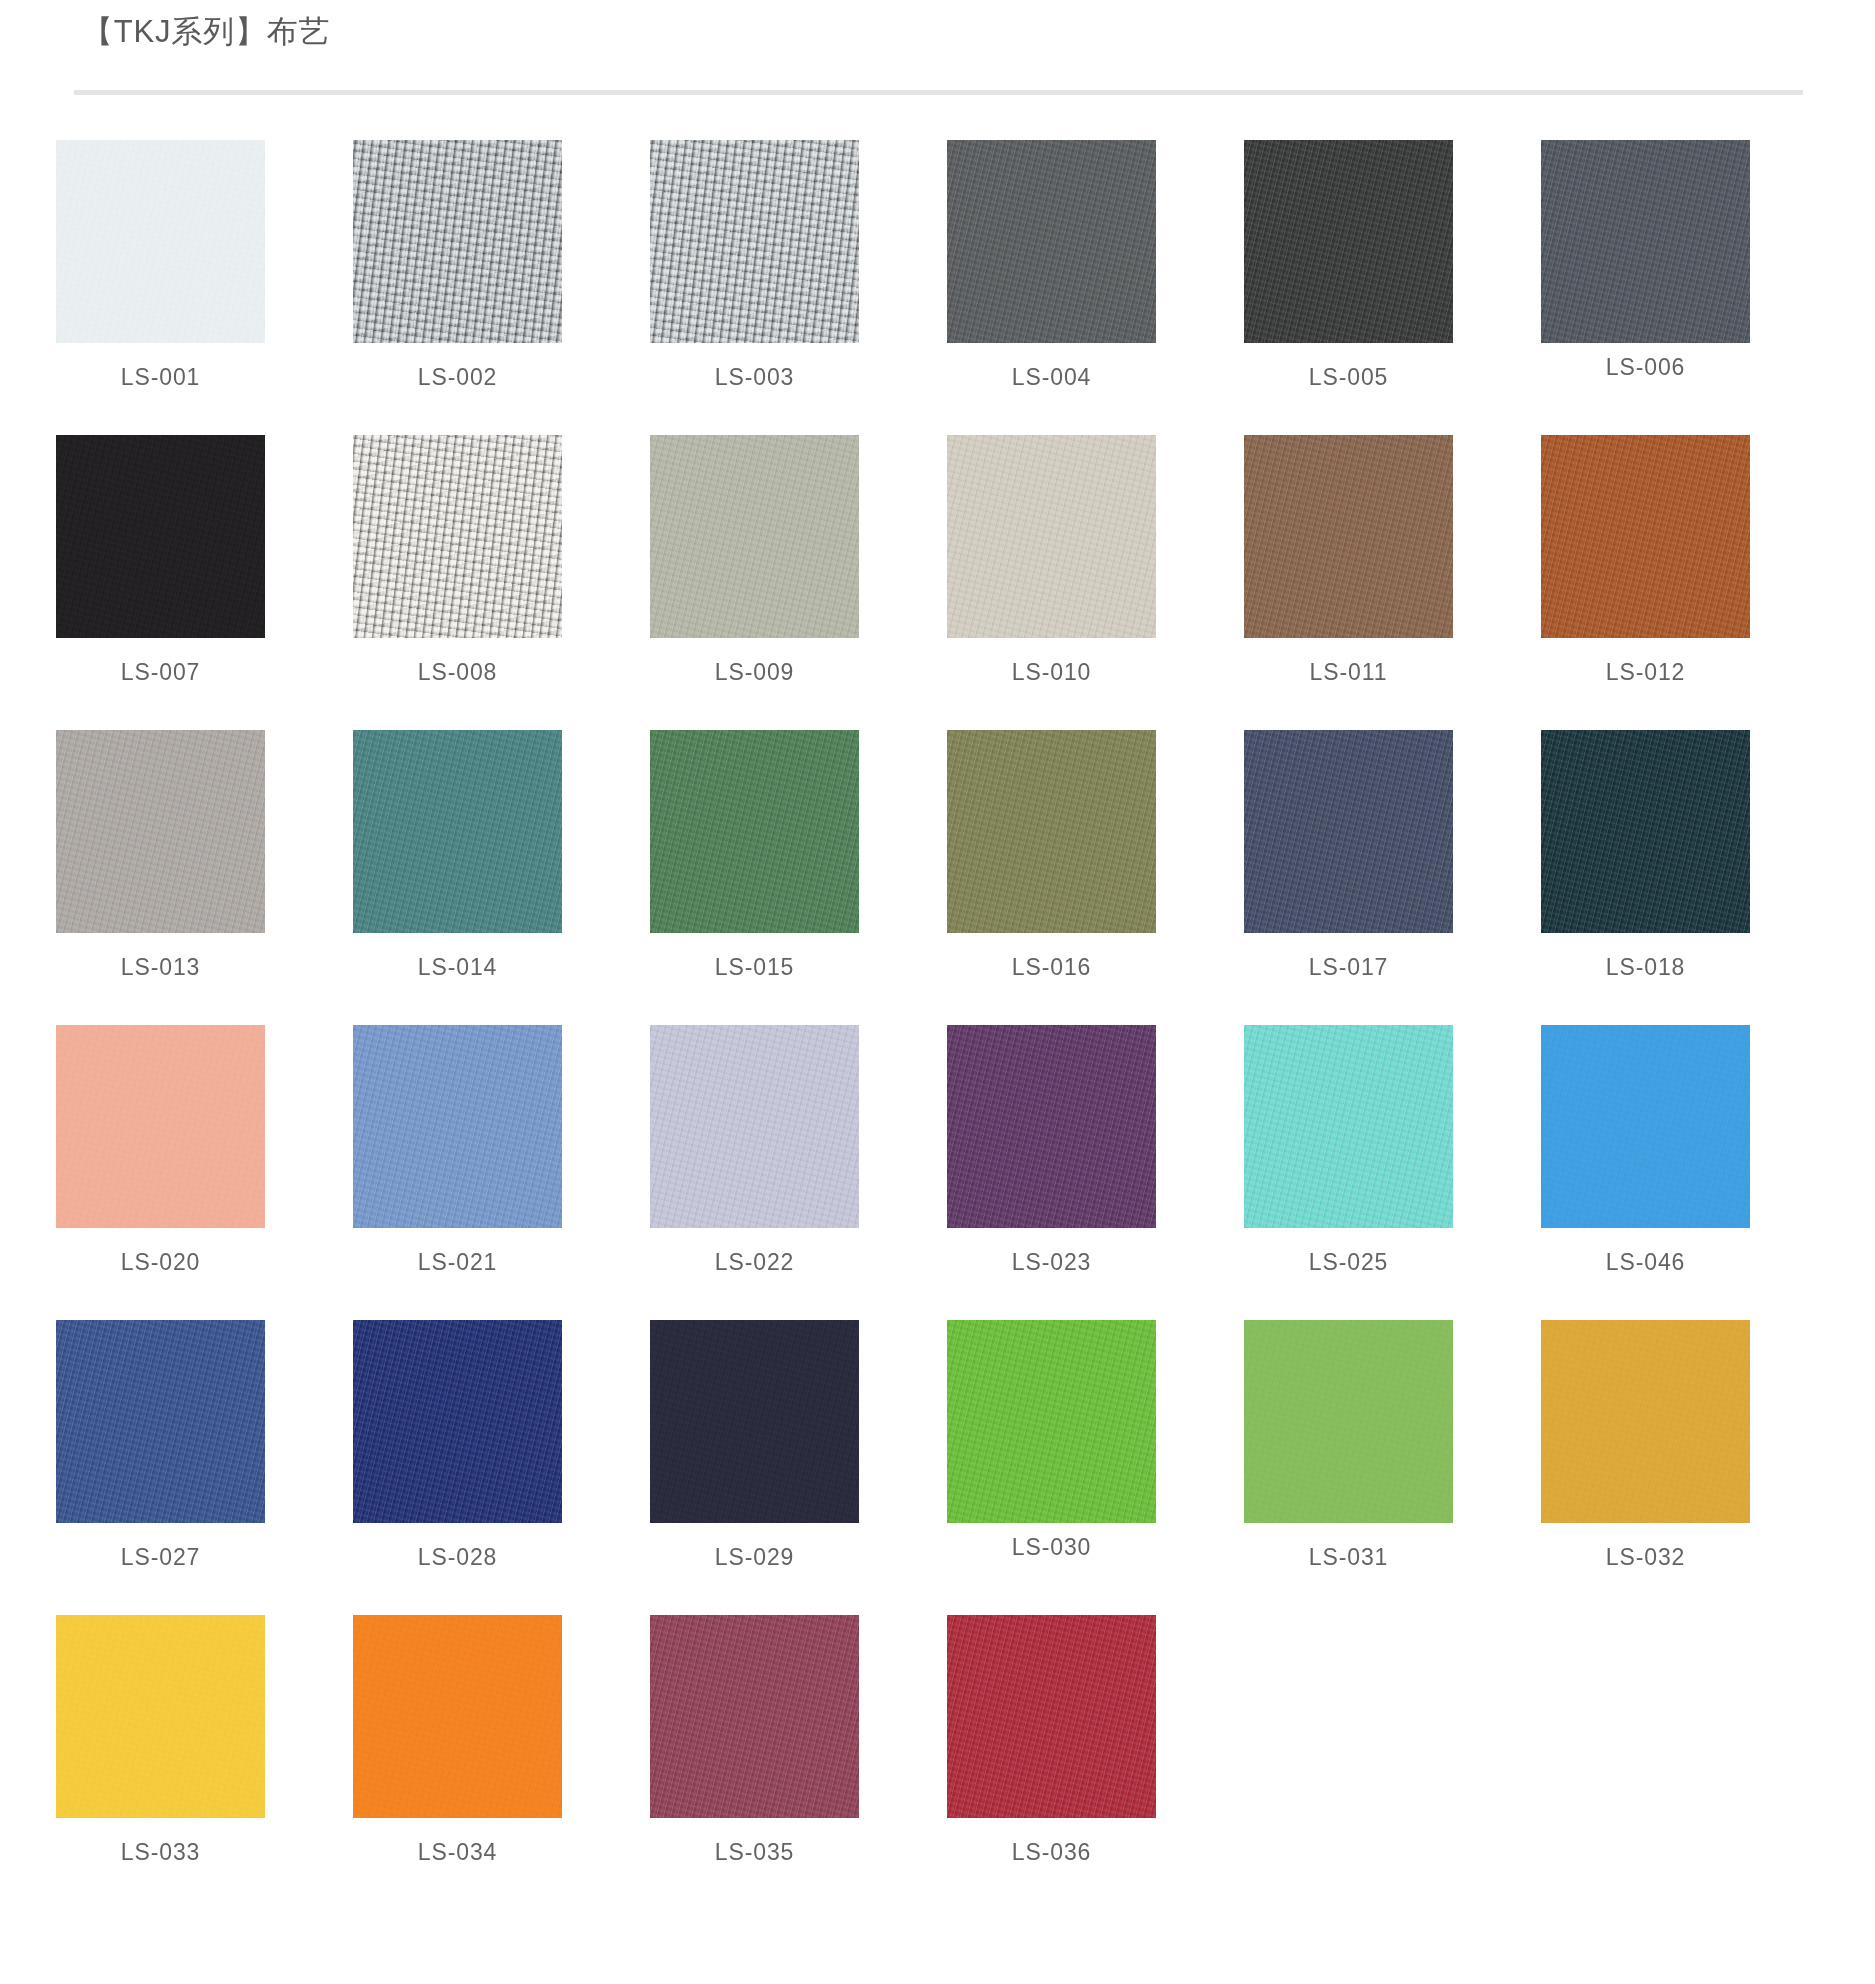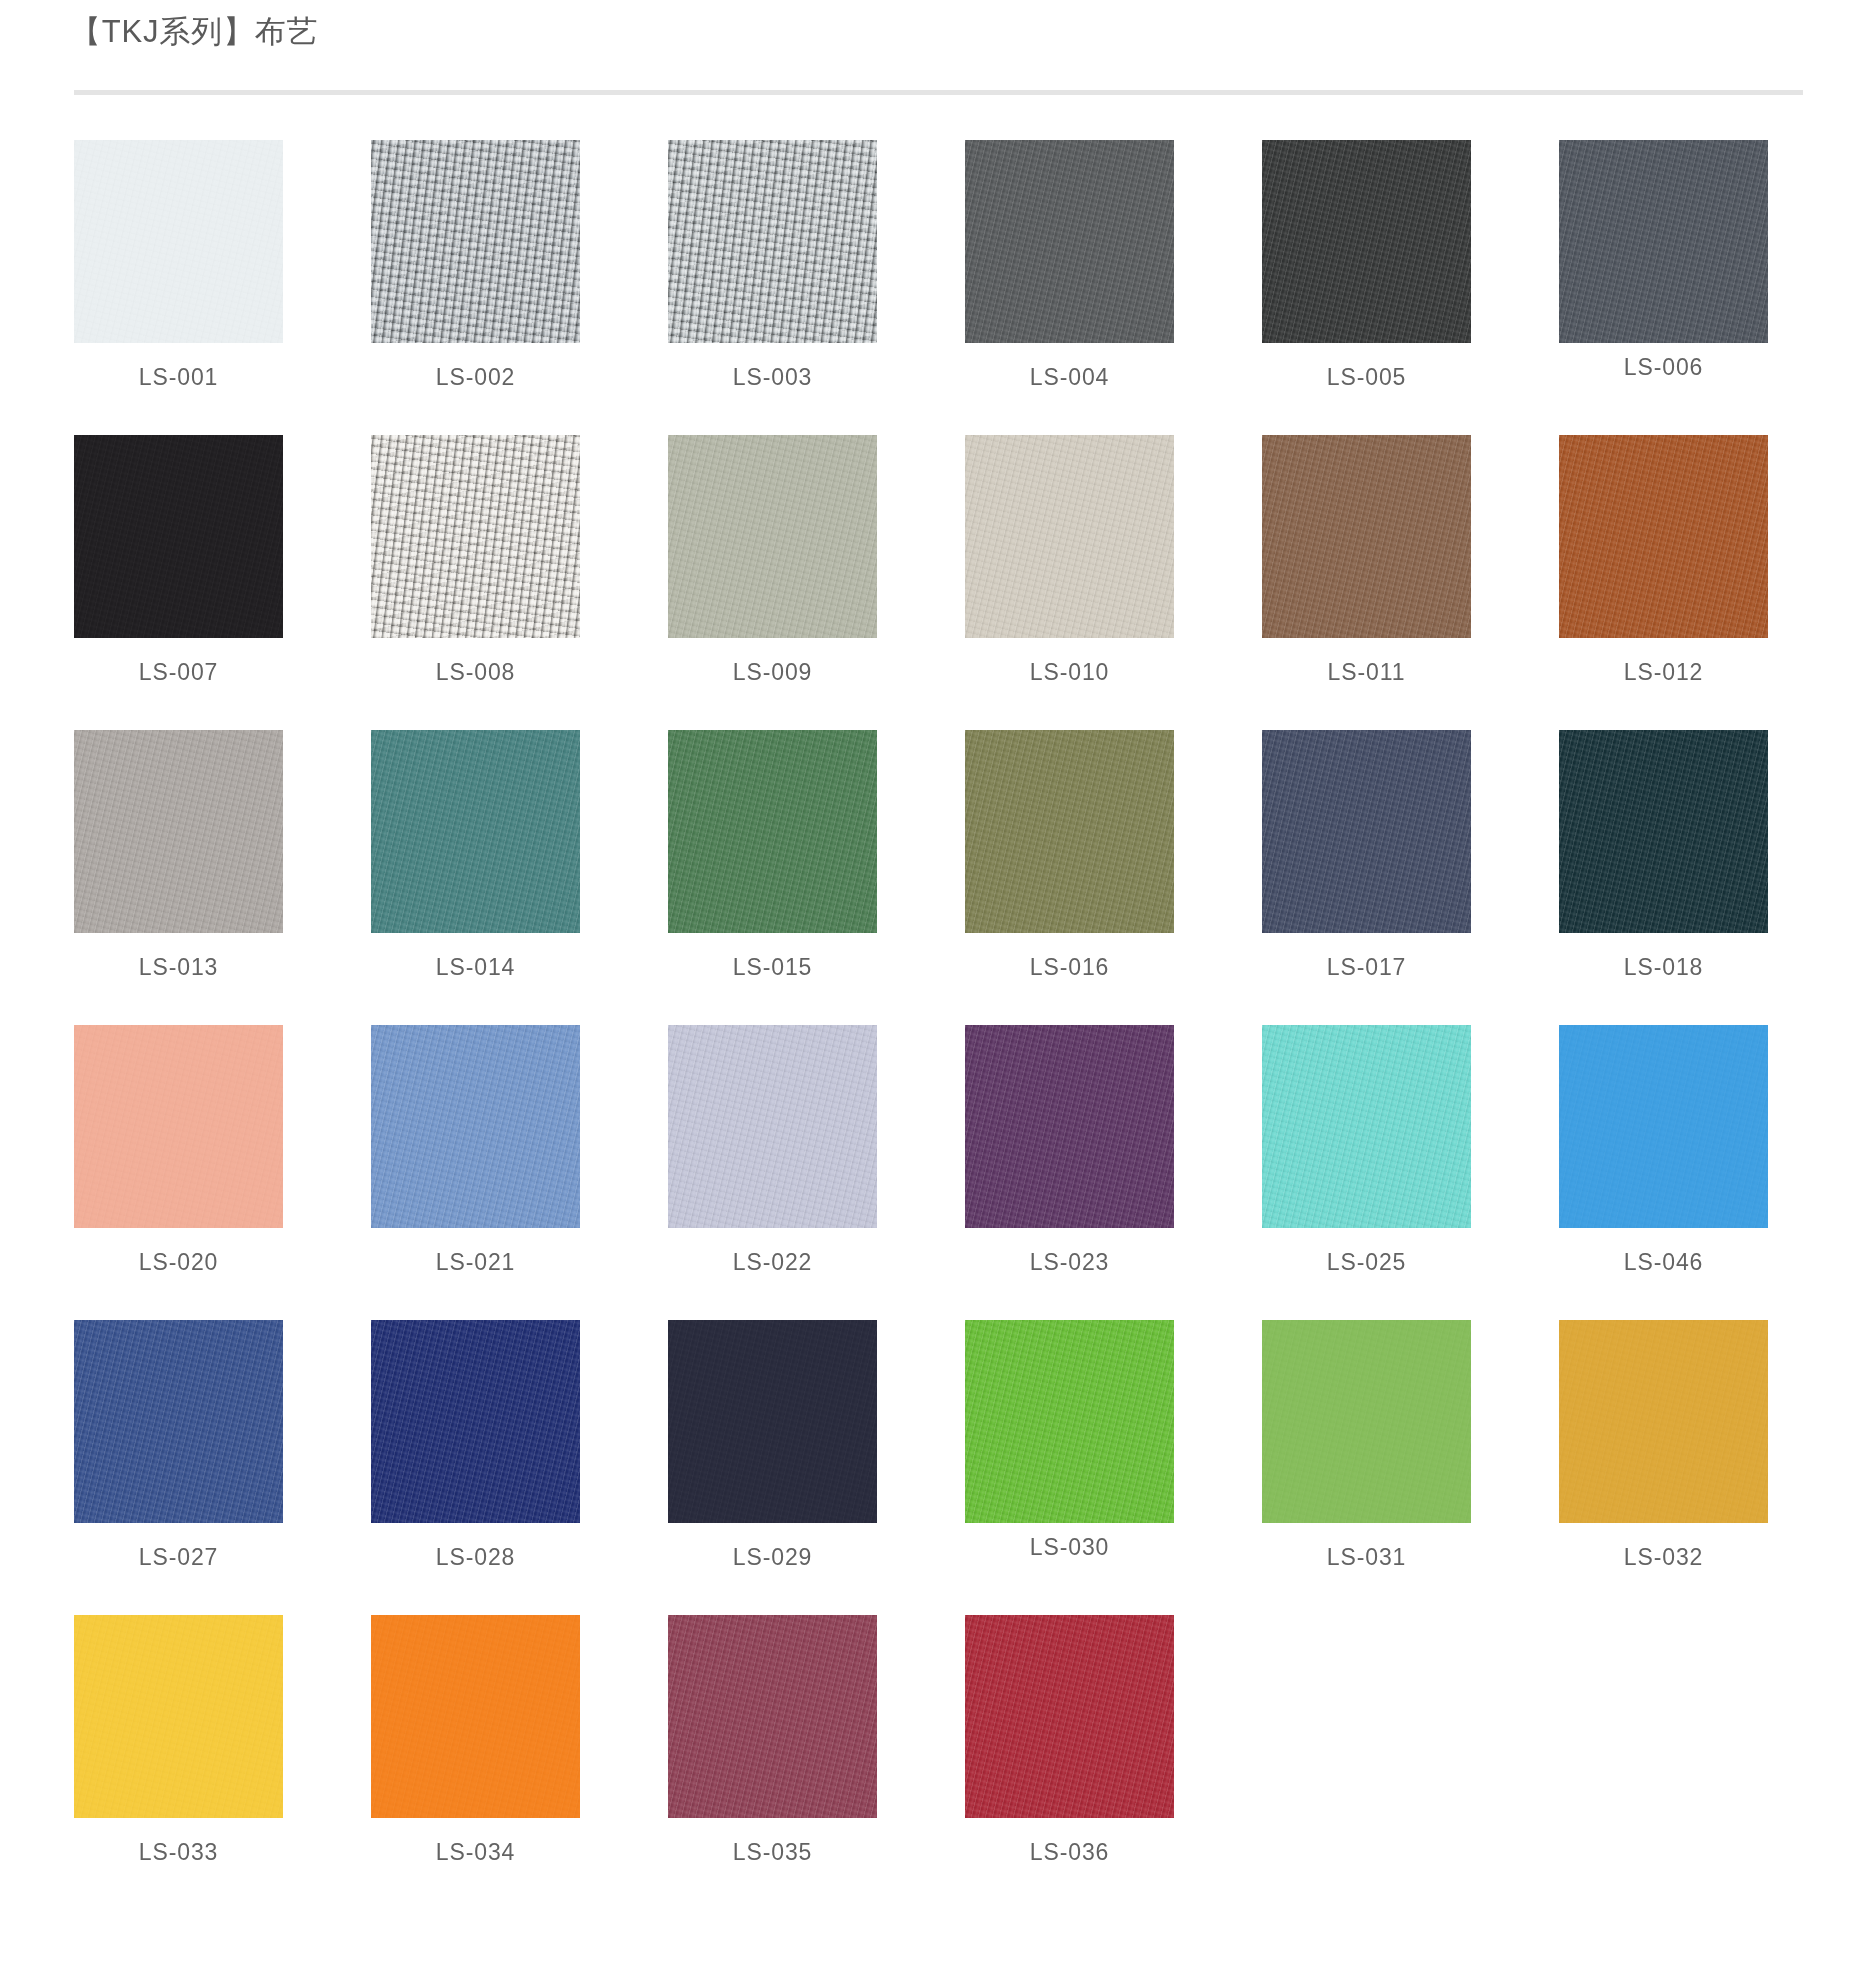--- a/index.html
+++ b/index.html
@@ -18,21 +18,21 @@
     position: relative;
     width: 1875px;
     height: 1985px;
     background: #ffffff;
     box-sizing: border-box;
   }
 
   
   .header {
     position: absolute;
-    left: 70px;
+    left: 82px;
     top: 15px;
     width: 1729px;
   }
   .page-title {
     font-size: 31px;
     line-height: 1.1;
     color: #5a5a5a;
     font-weight: 400;
     letter-spacing: 0.8px;
     white-space: nowrap;
@@ -44,21 +44,21 @@
     left: 74px;
     top: 90px;
     width: 1729px;
     height: 5.3px;
     background: #e4e4e4;
   }
 
   
   .swatch-grid {
     position: absolute;
-    left: 74px;
+    left: 56px;
     top: 140px;
     width: 1729px;
     display: grid;
     grid-template-columns: repeat(6, 209px);
     column-gap: 88px;
     row-gap: 0;
   }
 
   .swatch-cell {
     width: 209px;

